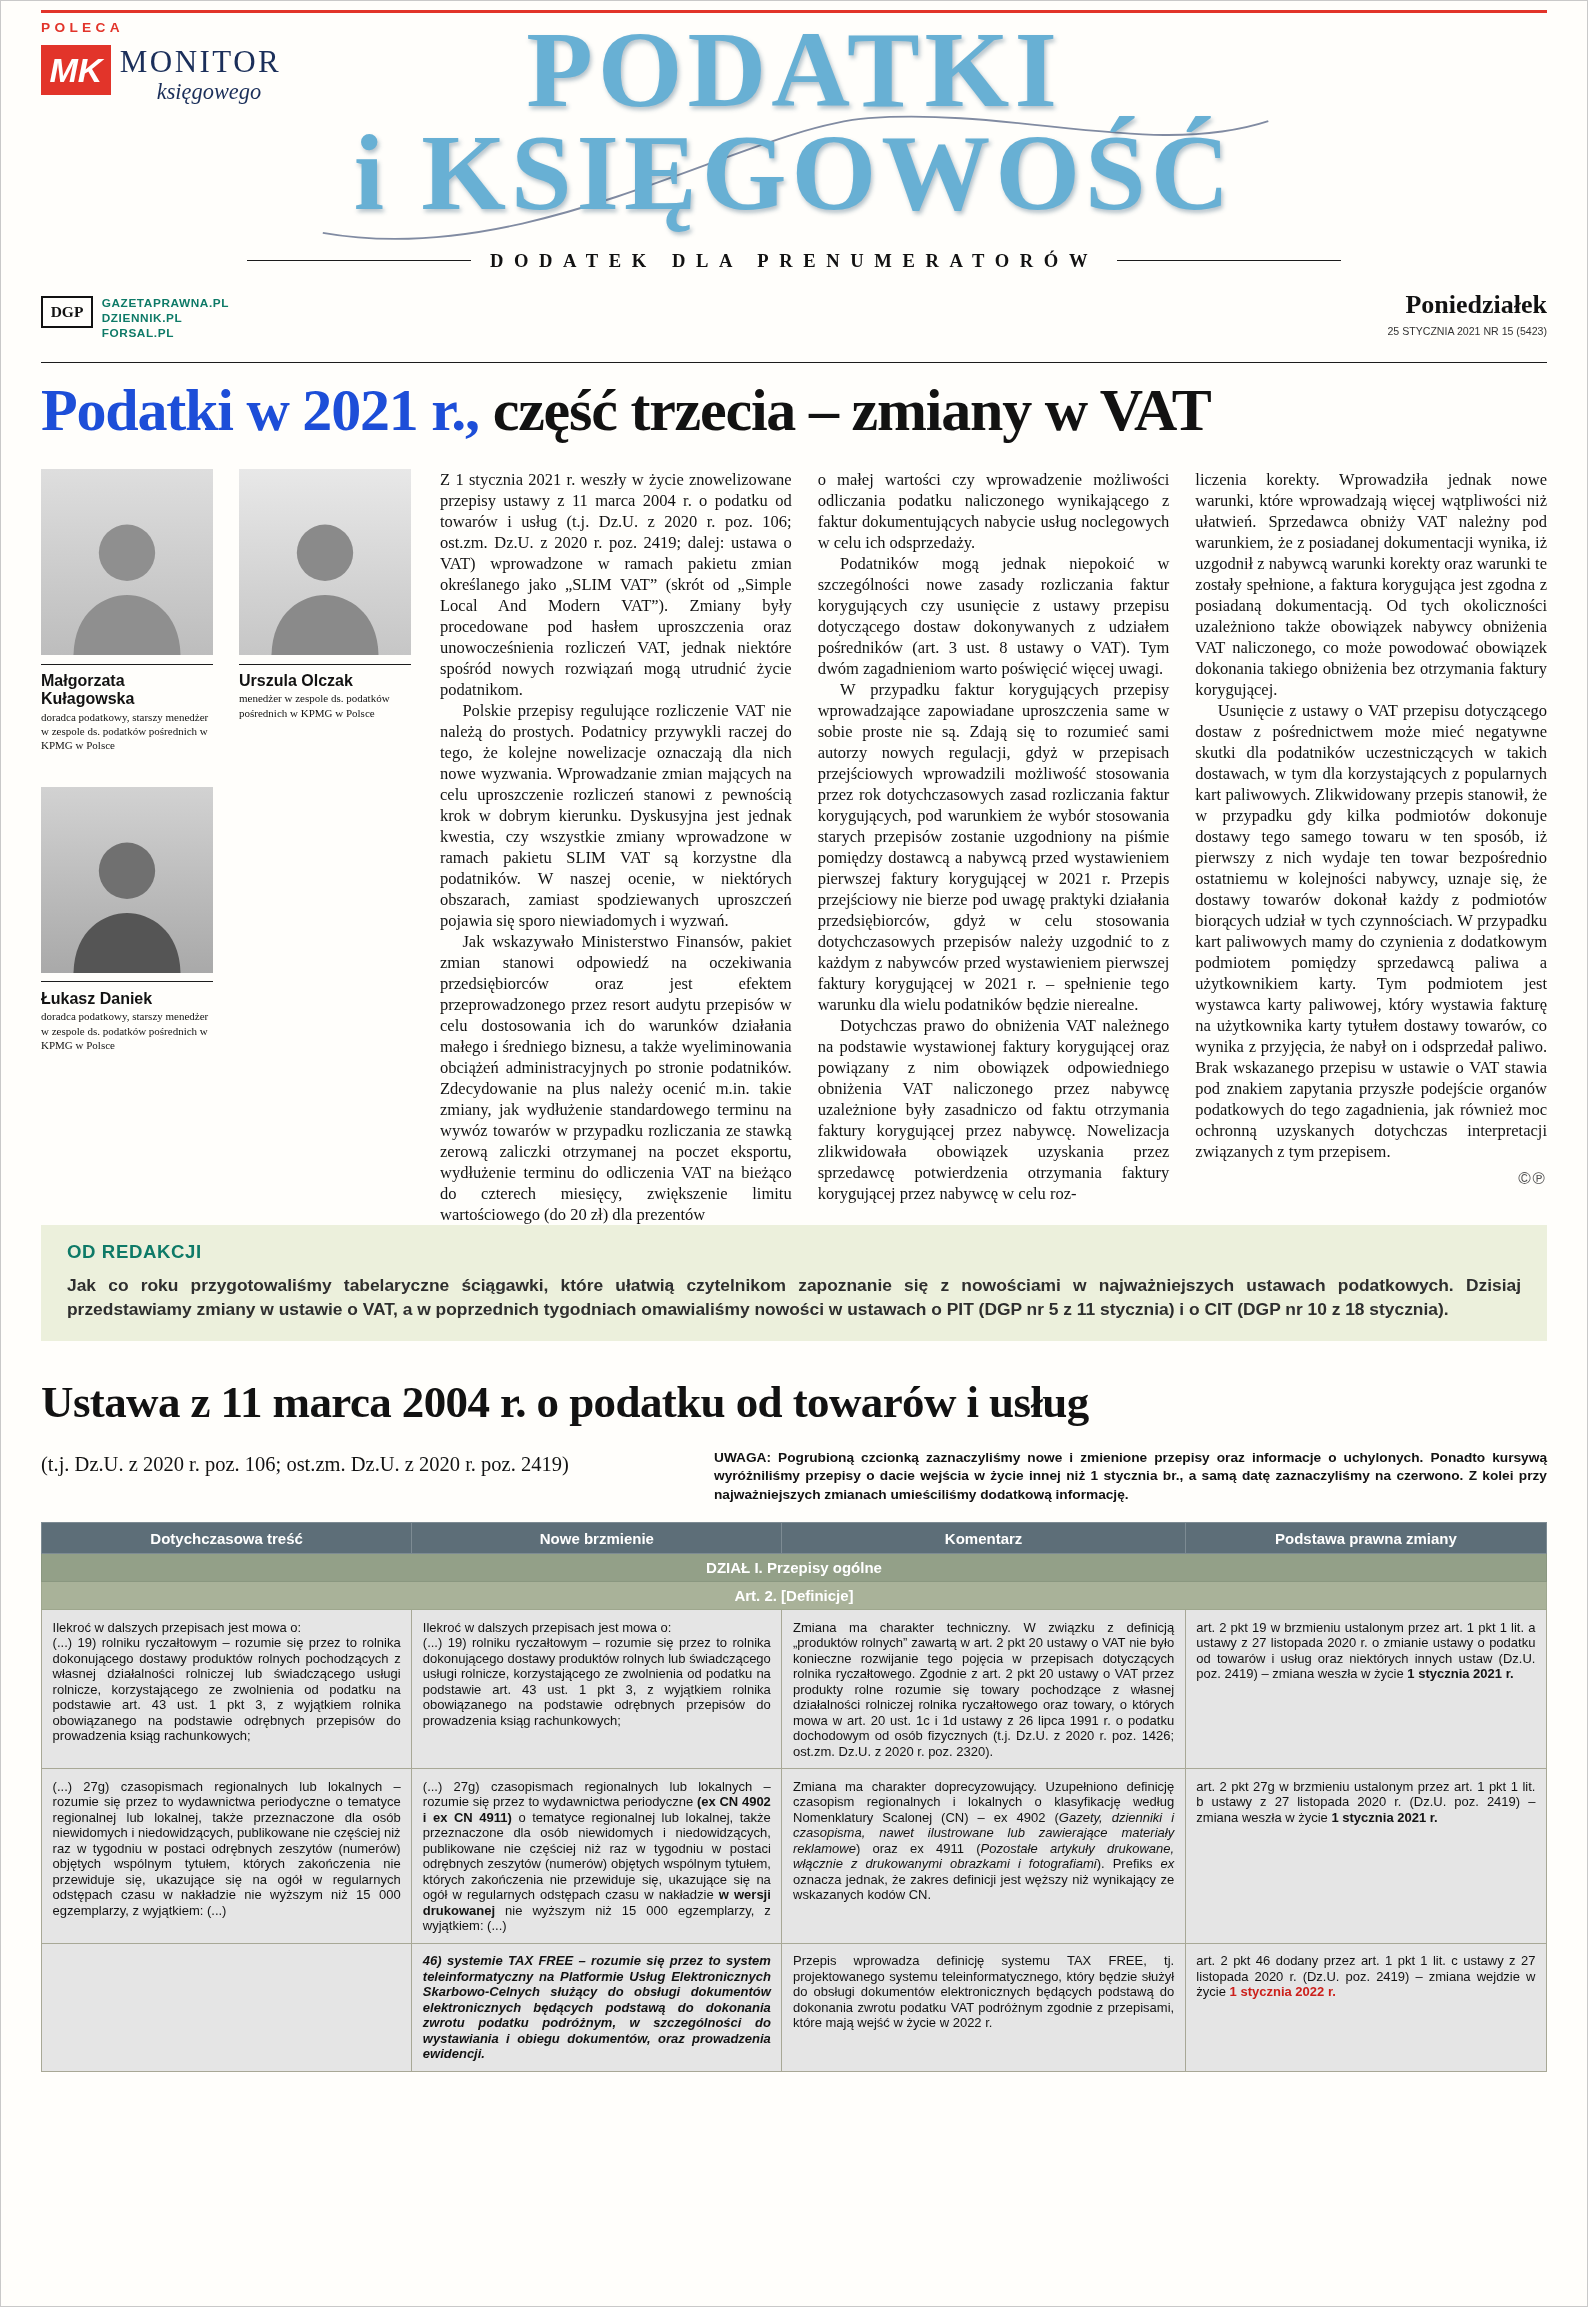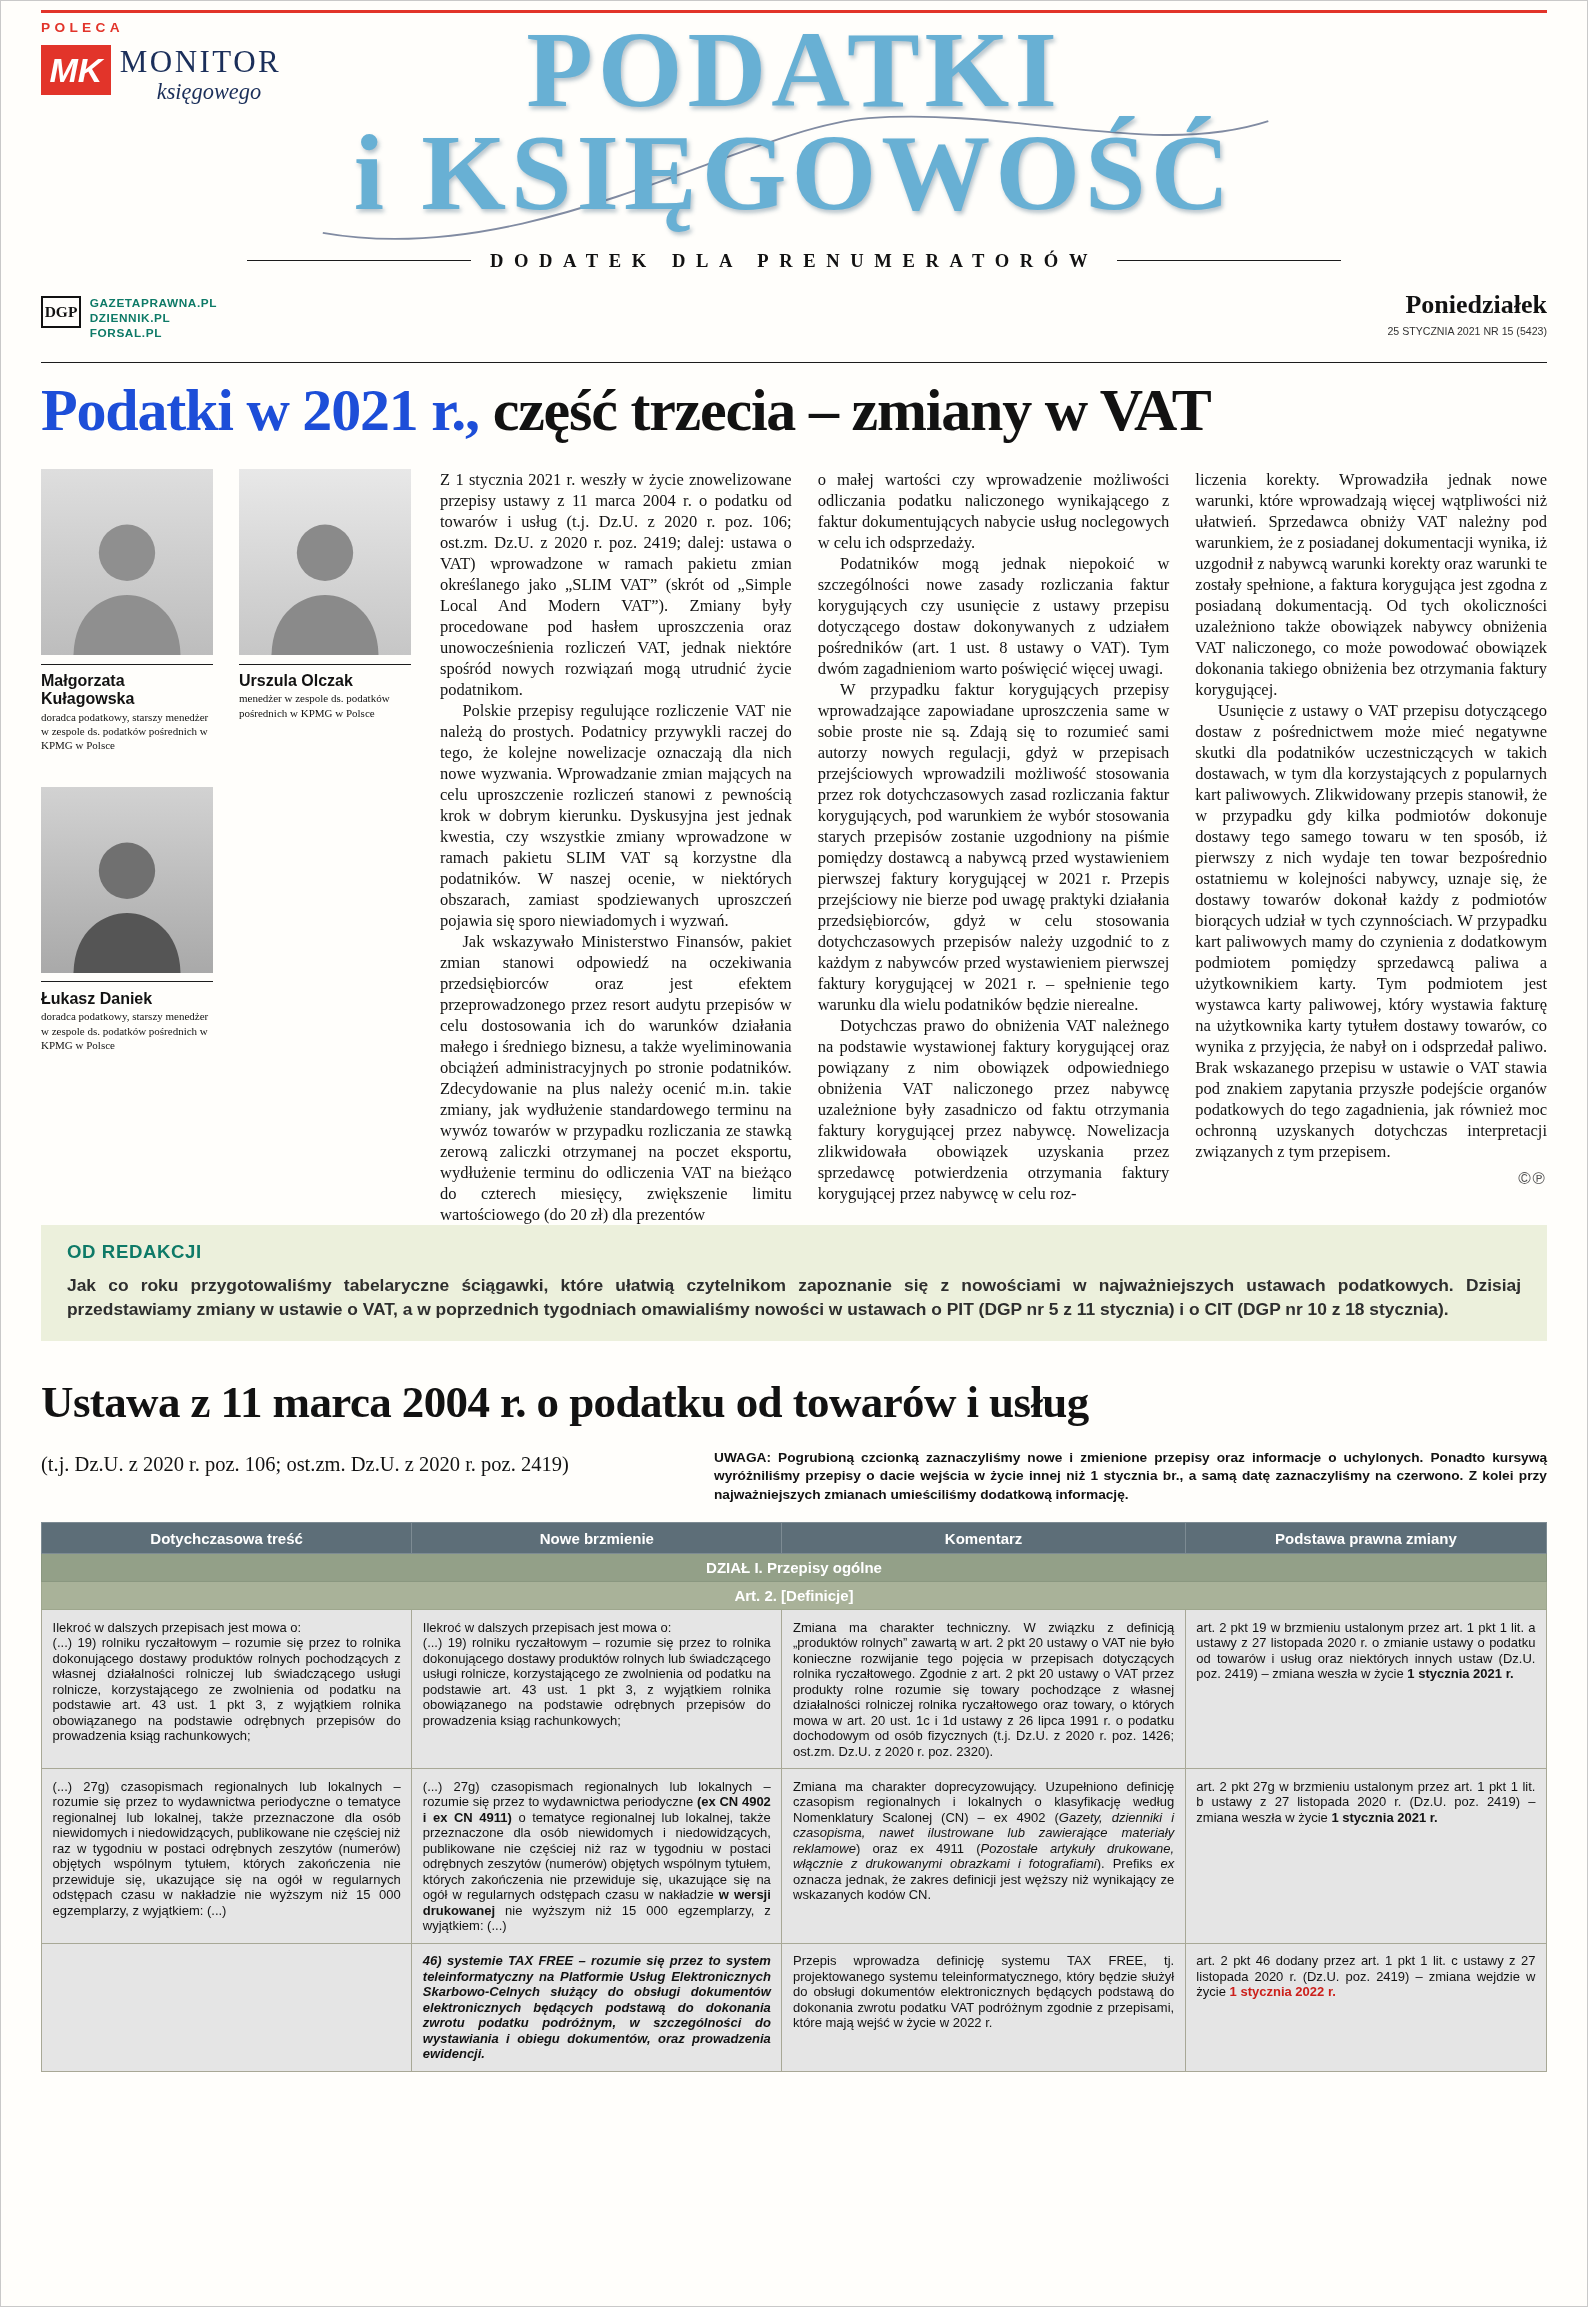--- a/index.html
+++ b/index.html
@@ -16,21 +16,21 @@
             font-size:13.7px; letter-spacing:4.3px; }
   .mk-row { display:flex; align-items:flex-start; gap:8.7px; margin-top:10px; }
   .mk-box { width:70px; height:50px; background:#e2342a; color:#fff;
             font-family:"Liberation Sans", sans-serif; font-weight:bold; font-style:italic;
             font-size:34px; display:flex; align-items:center; justify-content:center; }
   .monitor { font-family:"Liberation Serif", serif; font-size:31px; letter-spacing:2.5px;
              color:#1b2f5a; line-height:1; margin-top:1.2px; }
   .ksiegowego { font-family:"Liberation Serif", serif; font-style:italic; font-size:22.4px;
                 color:#1b2f5a; margin-top:1.2px; padding-left:37px; }
   .dgp-row { position:absolute; bottom:17.4px; left:0; display:flex; gap:8.7px; align-items:flex-start; }
-  .dgp-box { border:2.5px solid #111; width:40px; height:32px; display:flex; align-items:center;
+  .dgp-box { border:2.5px solid #111; width:52px; height:32px; display:flex; align-items:center;
              justify-content:center; font-family:"Liberation Serif", serif; font-weight:bold; font-size:15.5px; }
   .dgp-links { font-family:"Liberation Sans", sans-serif; font-weight:bold; font-size:11.8px;
                color:#0e7a67; line-height:1.3; letter-spacing:0.6px; }
 
   .mast-center { width:1094px; margin:0 auto; text-align:center; position:relative; padding-top:1.2px; }
   .swoosh { position:absolute; left:50%; top:68px; transform:translateX(-50%); width:969px;
             height:186px; opacity:.55; pointer-events:none; }
   .big-title { font-family:"Liberation Serif", serif; font-weight:bold; color:#68b0d4;
                font-size:109px; line-height:.95; letter-spacing:5px;
                text-shadow:1.9px 2.5px 4.3px rgba(40,80,110,.35); position:relative; }
@@ -189,21 +189,21 @@
     </div>
 
     <div class="article">
       <div class="colx">
         <p>Z 1 stycznia 2021 r. weszły w życie znowelizowane przepisy ustawy z 11 marca 2004 r. o podatku od towarów i usług (t.j. Dz.U. z 2020 r. poz. 106; ost.zm. Dz.U. z 2020 r. poz. 2419; dalej: ustawa o VAT) wprowadzone w ramach pakietu zmian określanego jako „SLIM VAT” (skrót od „Simple Local And Modern VAT”). Zmiany były procedowane pod hasłem uproszczenia oraz unowocześnienia rozliczeń VAT, jednak niektóre spośród nowych rozwiązań mogą utrudnić życie podatnikom.</p>
         <p class="ind">Polskie przepisy regulujące rozliczenie VAT nie należą do prostych. Podatnicy przywykli raczej do tego, że kolejne nowelizacje oznaczają dla nich nowe wyzwania. Wprowadzanie zmian mających na celu uproszczenie rozliczeń stanowi z pewnością krok w dobrym kierunku. Dyskusyjna jest jednak kwestia, czy wszystkie zmiany wprowadzone w ramach pakietu SLIM VAT są korzystne dla podatników. W naszej ocenie, w niektórych obszarach, zamiast spodziewanych uproszczeń pojawia się sporo niewiadomych i wyzwań.</p>
         <p class="ind">Jak wskazywało Ministerstwo Finansów, pakiet zmian stanowi odpowiedź na oczekiwania przedsiębiorców oraz jest efektem przeprowadzonego przez resort audytu przepisów w celu dostosowania ich do warunków działania małego i średniego biznesu, a także wyeliminowania obciążeń administracyjnych po stronie podatników. Zdecydowanie na plus należy ocenić m.in. takie zmiany, jak wydłużenie standardowego terminu na wywóz towarów w przypadku rozliczania ze stawką zerową zaliczki otrzymanej na poczet eksportu, wydłużenie terminu do odliczenia VAT na bieżąco do czterech miesięcy, zwiększenie limitu wartościowego (do 20 zł) dla prezentów</p>
       </div>
       <div class="colx">
         <p>o małej wartości czy wprowadzenie możliwości odliczania podatku naliczonego wynikającego z faktur dokumentujących nabycie usług noclegowych w celu ich odsprzedaży.</p>
-        <p class="ind">Podatników mogą jednak niepokoić w szczególności nowe zasady rozliczania faktur korygujących czy usunięcie z ustawy przepisu dotyczącego dostaw dokonywanych z udziałem pośredników (art. 1 ust. 8 ustawy o VAT). Tym dwóm zagadnieniom warto poświęcić więcej uwagi.</p>
+        <p class="ind">Podatników mogą jednak niepokoić w szczególności nowe zasady rozliczania faktur korygujących czy usunięcie z ustawy przepisu dotyczącego dostaw dokonywanych z udziałem pośredników (art. 3 ust. 8 ustawy o VAT). Tym dwóm zagadnieniom warto poświęcić więcej uwagi.</p>
         <p class="ind">W przypadku faktur korygujących przepisy wprowadzające zapowiadane uproszczenia same w sobie proste nie są. Zdają się to rozumieć sami autorzy nowych regulacji, gdyż w przepisach przejściowych wprowadzili możliwość stosowania przez rok dotychczasowych zasad rozliczania faktur korygujących, pod warunkiem że wybór stosowania starych przepisów zostanie uzgodniony na piśmie pomiędzy dostawcą a nabywcą przed wystawieniem pierwszej faktury korygującej w 2021 r. Przepis przejściowy nie bierze pod uwagę praktyki działania przedsiębiorców, gdyż w celu stosowania dotychczasowych przepisów należy uzgodnić to z każdym z nabywców przed wystawieniem pierwszej faktury korygującej w 2021 r. – spełnienie tego warunku dla wielu podatników będzie nierealne.</p>
         <p class="ind">Dotychczas prawo do obniżenia VAT należnego na podstawie wystawionej faktury korygującej oraz powiązany z nim obowiązek odpowiedniego obniżenia VAT naliczonego przez nabywcę uzależnione były zasadniczo od faktu otrzymania faktury korygującej przez nabywcę. Nowelizacja zlikwidowała obowiązek uzyskania przez sprzedawcę potwierdzenia otrzymania faktury korygującej przez nabywcę w celu roz-</p>
       </div>
       <div class="colx">
         <p>liczenia korekty. Wprowadziła jednak nowe warunki, które wprowadzają więcej wątpliwości niż ułatwień. Sprzedawca obniży VAT należny pod warunkiem, że z posiadanej dokumentacji wynika, iż uzgodnił z nabywcą warunki korekty oraz warunki te zostały spełnione, a faktura korygująca jest zgodna z posiadaną dokumentacją. Od tych okoliczności uzależniono także obowiązek nabywcy obniżenia VAT naliczonego, co może powodować obowiązek dokonania takiego obniżenia bez otrzymania faktury korygującej.</p>
         <p class="ind">Usunięcie z ustawy o VAT przepisu dotyczącego dostaw z pośrednictwem może mieć negatywne skutki dla podatników uczestniczących w takich dostawach, w tym dla korzystających z popularnych kart paliwowych. Zlikwidowany przepis stanowił, że w przypadku gdy kilka podmiotów dokonuje dostawy tego samego towaru w ten sposób, iż pierwszy z nich wydaje ten towar bezpośrednio ostatniemu w kolejności nabywcy, uznaje się, że dostawy towarów dokonał każdy z podmiotów biorących udział w tych czynnościach. W przypadku kart paliwowych mamy do czynienia z dodatkowym podmiotem pomiędzy sprzedawcą paliwa a użytkownikiem karty. Tym podmiotem jest wystawca karty paliwowej, który wystawia fakturę na użytkownika karty tytułem dostawy towarów, co wynika z przyjęcia, że nabył on i odsprzedał paliwo. Brak wskazanego przepisu w ustawie o VAT stawia pod znakiem zapytania przyszłe podejście organów podatkowych do tego zagadnienia, jak również moc ochronną uzyskanych dotychczas interpretacji związanych z tym przepisem.</p>
         <div class="copyright">©℗</div>
       </div>
     </div>
   </div>

